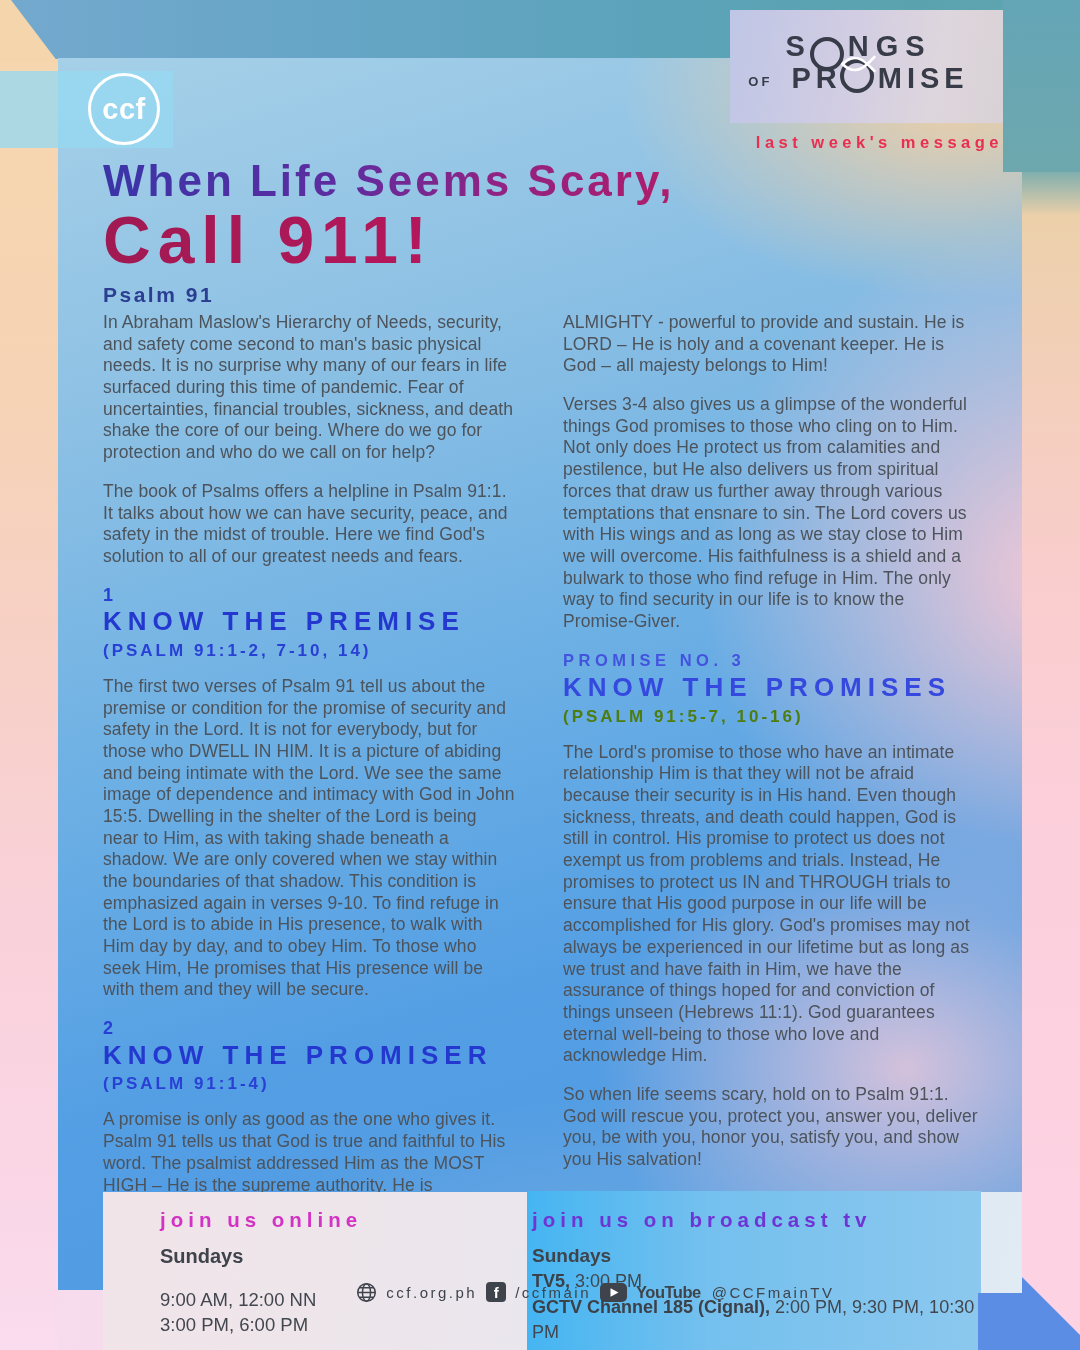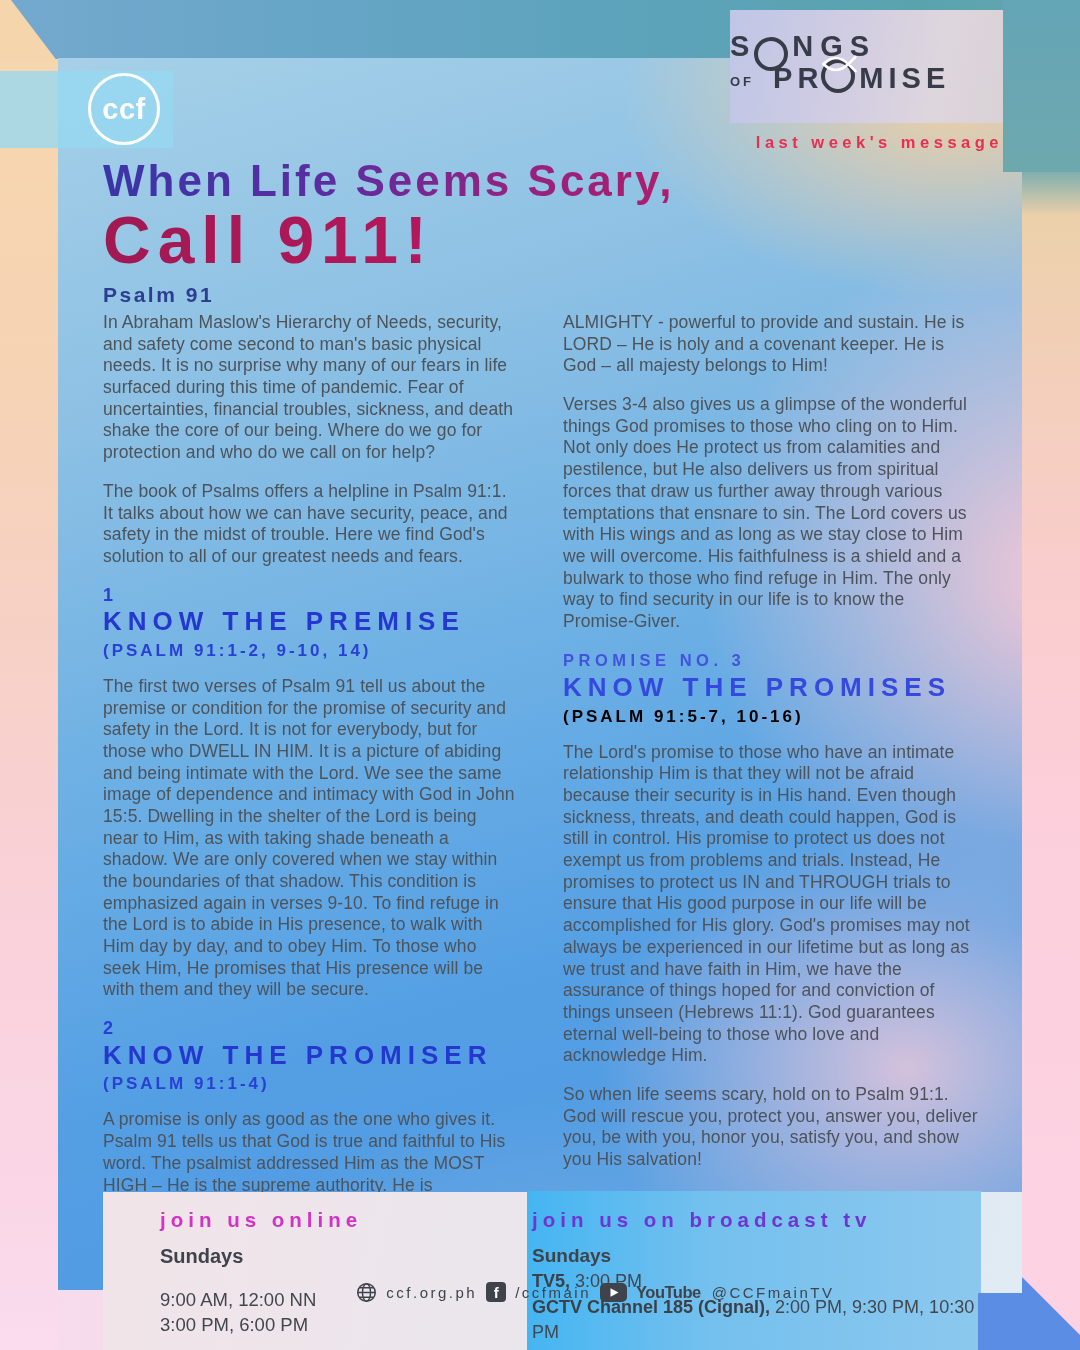--- a/index.html
+++ b/index.html
@@ -30,21 +30,21 @@
 
   
   .logo-band{position:absolute;left:0;top:71px;width:173px;height:77px;background:rgba(150,216,241,.78);}
   .ccf-circle{position:absolute;left:88px;top:2px;width:66px;height:66px;border:3.5px solid #fff;
      border-radius:50%;display:flex;align-items:center;justify-content:center;}
   .ccf-circle span{color:#fff;font-weight:bold;font-size:29px;letter-spacing:.5px;}
 
   
   .sop-box{position:absolute;left:730px;top:10px;width:273px;height:113px;
      background:linear-gradient(100deg,#bfc6e6 0%,#d2cde2 45%,#ded6dd 75%,#d8d1d5 100%);
-     color:#373c48;text-align:left;padding:20px 16px 0 0;box-sizing:border-box;}
+     color:#373c48;text-align:center;padding:20px 16px 0 0;box-sizing:border-box;}
   .sop-line{font-weight:bold;font-size:29px;letter-spacing:7px;line-height:32px;white-space:nowrap;}
   .sop-line.l2{letter-spacing:5px;margin-top:-3px;}
   .o-ring{display:inline-block;width:26px;height:26px;border:4px solid #373c48;border-radius:50%;
      vertical-align:middle;box-sizing:content-box;margin:0 4px 0 -2px;position:relative;}
   .o-down{transform:translateY(6px);}
   .o-up{transform:translateY(-5px);}
   .of-label{font-size:13px;letter-spacing:3px;font-weight:bold;margin-right:19px;vertical-align:2px;}
   .fish{position:absolute;top:-9px;left:50%;transform:translateX(-46%);}
   .tagline{position:absolute;right:77px;top:133px;font-size:16.5px;font-weight:bold;
      letter-spacing:4.5px;color:#ea2e50;}
@@ -63,21 +63,21 @@
   .col{position:absolute;top:312px;color:#4d535b;}
   .col-left{left:103px;width:413px;}
   .col-right{left:563px;width:415px;}
   .p{margin:0 0 17px;font-size:17.5px;line-height:1.24;letter-spacing:.1px;}
   .sec{margin:13px 0 14px;}
   .h-num{font-size:18px;font-weight:bold;color:#2940d4;letter-spacing:2px;line-height:1.15;}
   .h-kicker{font-size:16.5px;font-weight:bold;color:#4353de;letter-spacing:4.5px;line-height:1.3;}
   .h-title{font-size:26px;font-weight:bold;color:#2438cf;letter-spacing:6px;line-height:1.25;}
   .col-right .h-title{color:#3549de;}
   .h-ref{font-size:17px;font-weight:bold;color:#2940d4;letter-spacing:3px;line-height:1.3;margin-top:2px;}
-  .col-right .h-ref{color:#000000;}
+  .col-right .h-ref{color:#4d7c0f;}
 
   
   .footer-band{position:absolute;left:103px;top:1192px;width:919px;height:158px;
      background:linear-gradient(100deg,#f1e4e8 0%,#e9e7ee 55%,#e0ebf4 100%);}
   .footer-blue{position:absolute;left:424px;top:-1px;width:454px;height:160px;
      background:linear-gradient(90deg,#45b5f2 0%,#74c0ee 40%,#8cc8ee 100%);}
   .f-col{position:absolute;top:16px;color:#42474f;}
   .f-online{left:57px;}
   .f-broadcast{left:429px;width:470px;}
   .f-head{font-size:20.5px;font-weight:bold;letter-spacing:5px;}
@@ -132,21 +132,21 @@
     <div class="title-2">Call 911!</div>
     <div class="title-sub">Psalm 91</div>
   </div>
 
   <div class="col col-left">
     <p class="p">In Abraham Maslow's Hierarchy of Needs, security, and safety come second to man's basic physical needs. It is no surprise why many of our fears in life surfaced during this time of pandemic. Fear of uncertainties, financial troubles, sickness, and death shake the core of our being. Where do we go for protection and who do we call on for help?</p>
     <p class="p">The book of Psalms offers a helpline in Psalm 91:1. It talks about how we can have security, peace, and safety in the midst of trouble.  Here we find God's solution to all of our greatest needs and fears.</p>
     <div class="sec">
       <div class="h-num">1</div>
       <div class="h-title">KNOW THE PREMISE</div>
-      <div class="h-ref">(PSALM 91:1-2, 9-10, 14)</div>
+      <div class="h-ref">(PSALM 91:1-2, 7-10, 14)</div>
     </div>
     <p class="p">The first two verses of Psalm 91 tell us about the premise or condition for the promise of security and safety in the Lord. It is not for everybody, but for those who DWELL IN HIM. It is a picture of abiding and being intimate with the Lord. We see the same image of dependence and intimacy with God in John 15:5. Dwelling in the shelter of the Lord is being near to Him, as with taking shade beneath a shadow. We are only covered when we stay within the boundaries of that shadow. This condition is emphasized again in verses 9-10. To find refuge in the Lord is to abide in His presence, to walk with Him day by day, and to obey Him. To those who seek Him, He promises that His presence will be with them and they will be secure.</p>
     <div class="sec">
       <div class="h-num">2</div>
       <div class="h-title">KNOW THE PROMISER</div>
       <div class="h-ref">(PSALM 91:1-4)</div>
     </div>
     <p class="p">A promise is only as good as the one who gives it. Psalm 91 tells us that God is true and faithful to His word. The psalmist addressed Him as the MOST HIGH – He is the supreme authority. He is</p>
   </div>
 

